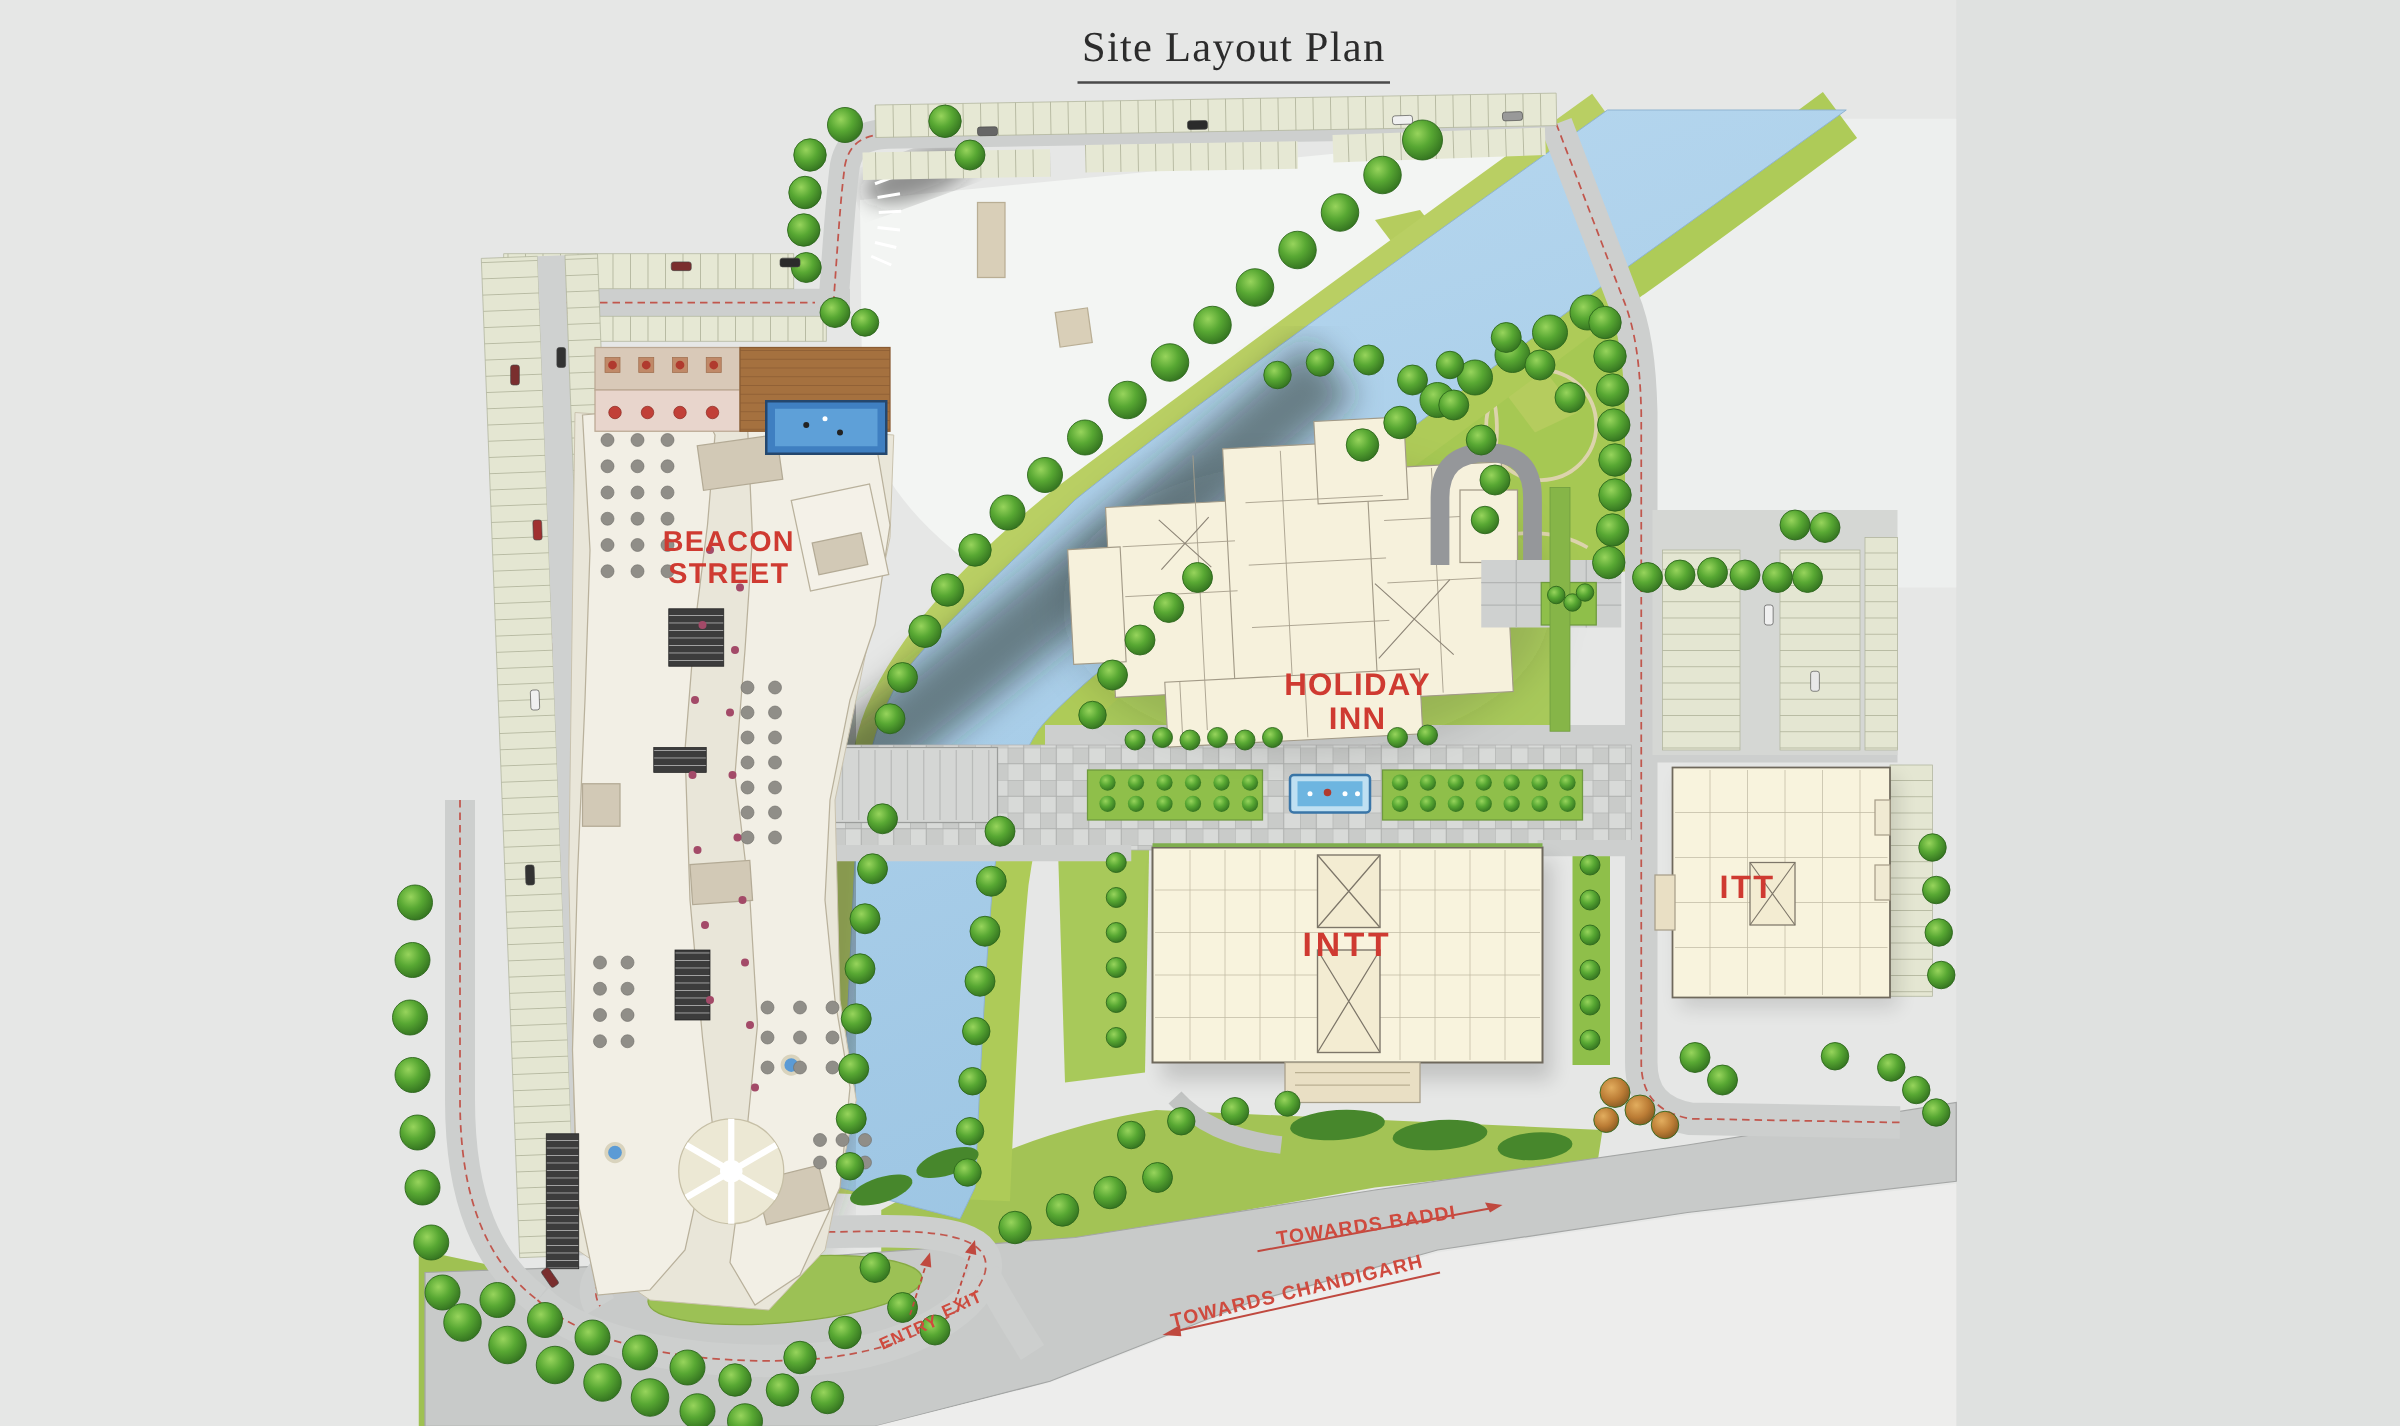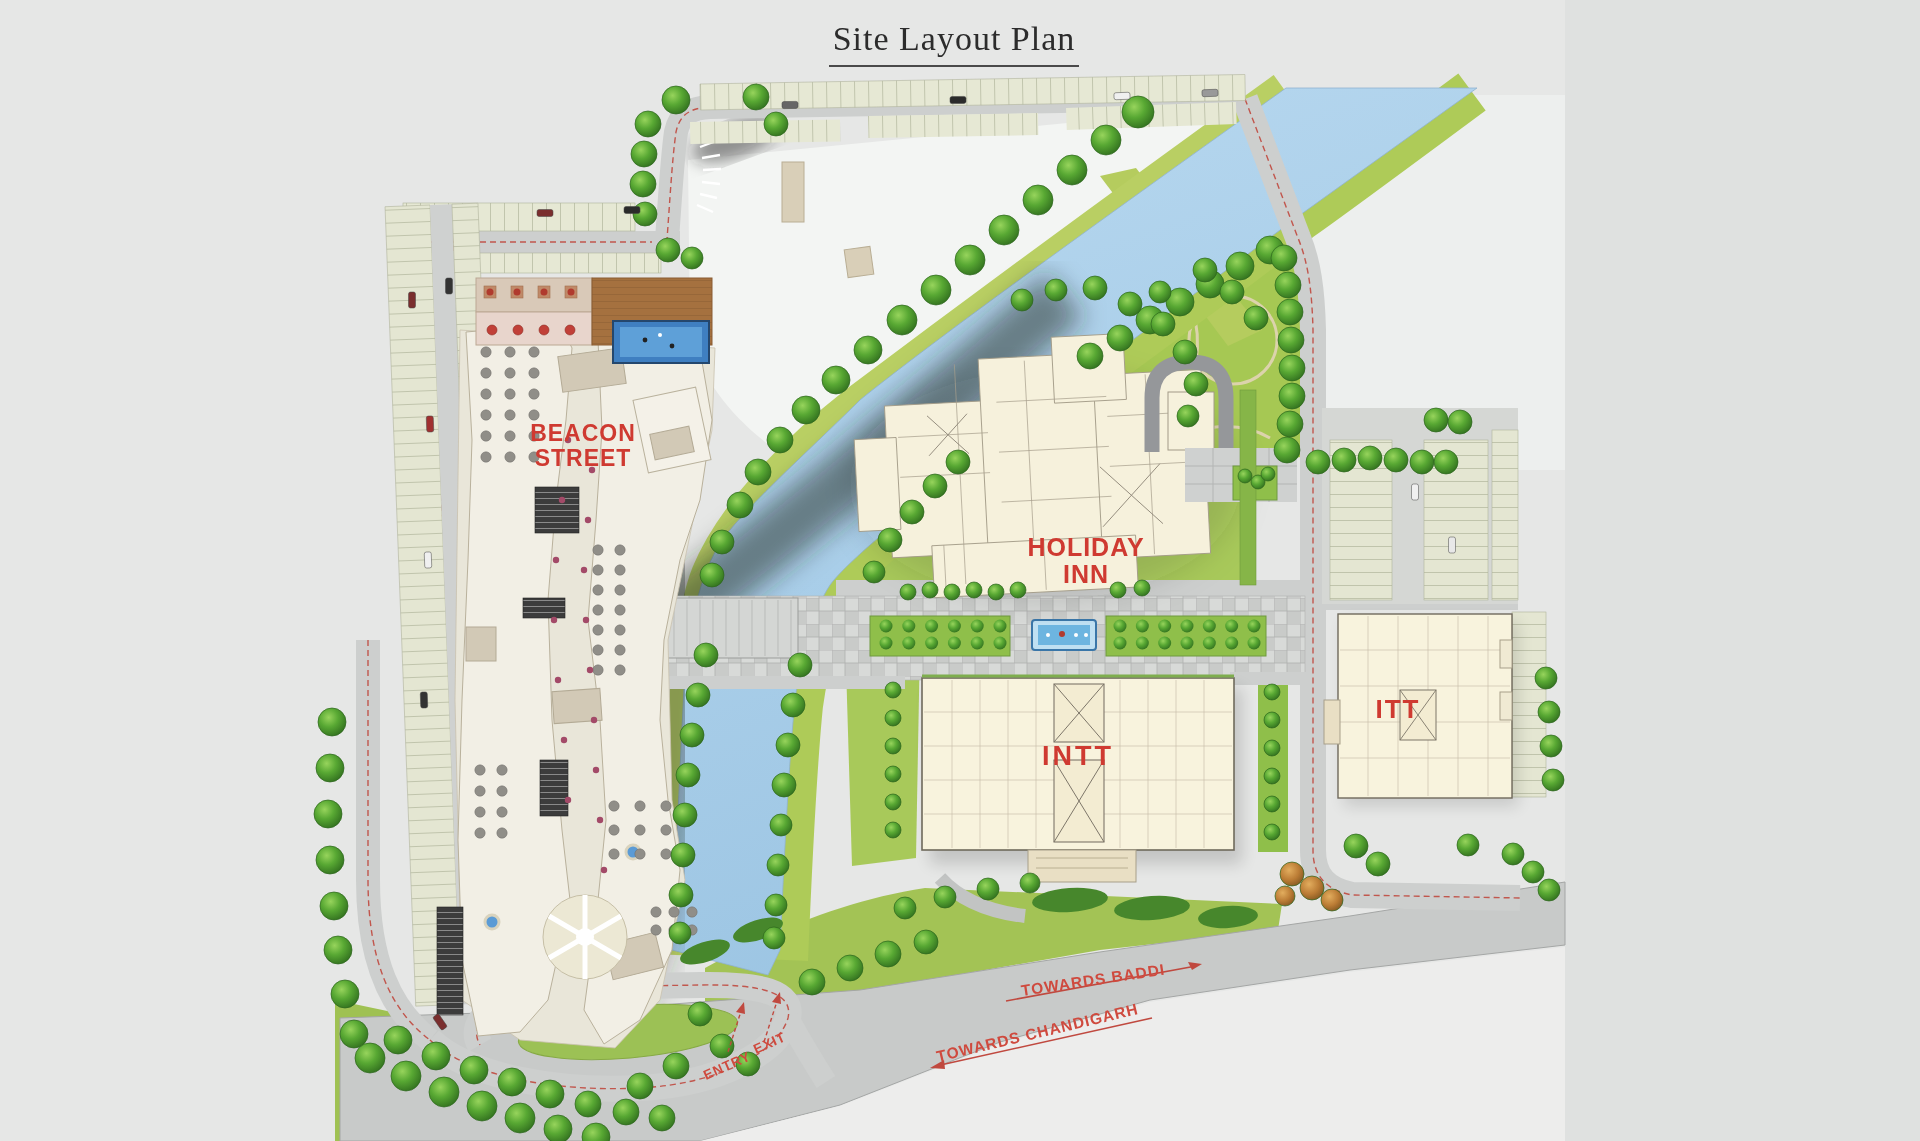--- a/index.html
+++ b/index.html
@@ -1,17 +1,17 @@
 <!DOCTYPE html>
 <html><head>
 <meta charset="utf-8">
 <style>
   html,body{margin:0;padding:0;background:#e6e7e6;}
   #stage{position:relative;width:1920px;height:1141px;overflow:hidden;font-family:"Liberation Sans",sans-serif;}
-  #plan-title{position:absolute;left:829px;top:20px;width:250px;text-align:center;
+  #plan-title{position:absolute;left:862px;top:20px;width:250px;text-align:center;
     font-family:"Liberation Serif",serif;font-size:34px;color:#2c2c2c;letter-spacing:1px;
     border-bottom:2px solid #4a4a4a;padding-bottom:7px;z-index:5;}
   svg{position:absolute;left:0;top:0;}
   text.bld{font-family:"Liberation Sans",sans-serif;font-weight:bold;}
 </style>
 </head>
 <body>
 
 <div id="stage">
   <div id="plan-title">Site Layout Plan</div>

